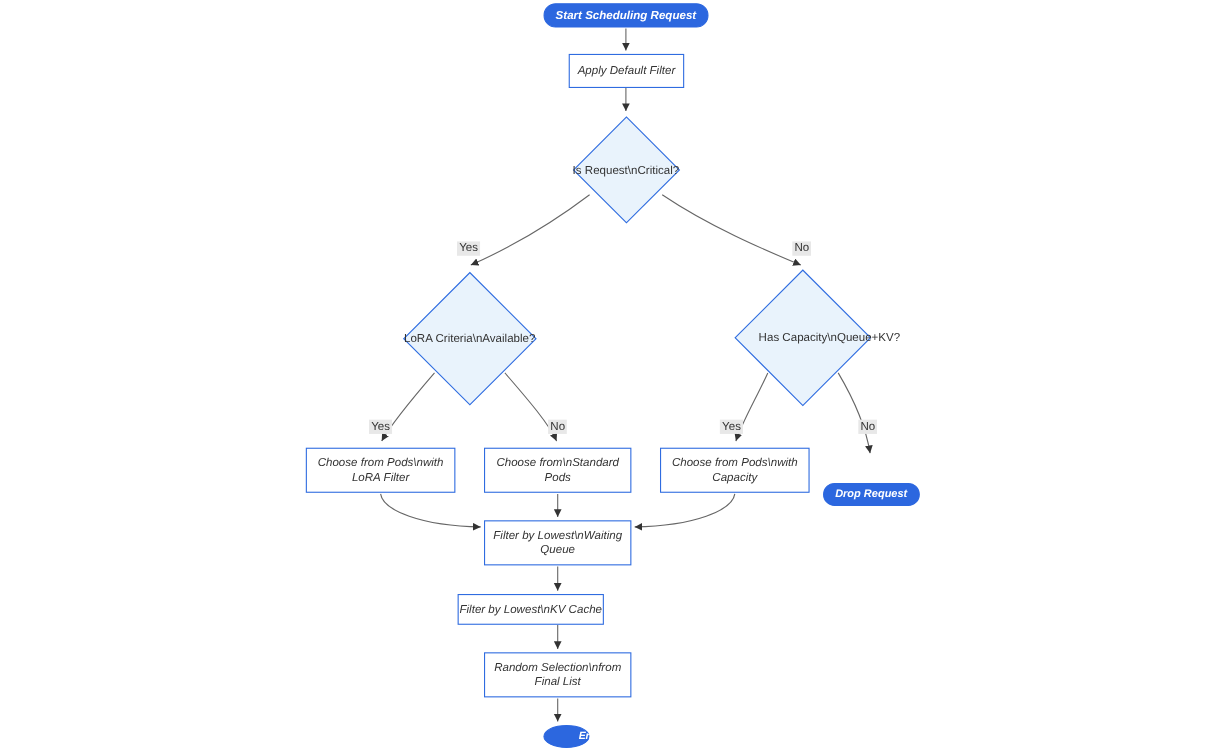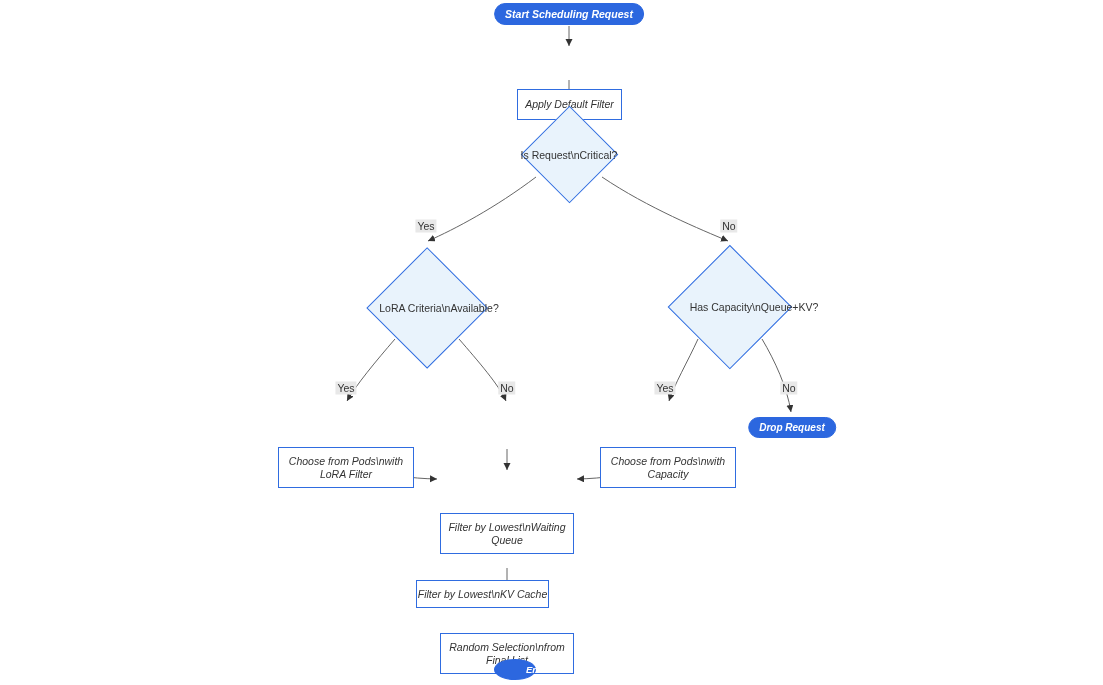--- a/index.html
+++ b/index.html
@@ -10,21 +10,21 @@
   html,body{margin:0;padding:0;}
   body{font-family:"Liberation Sans", sans-serif; background:#fff;}
   #canvas{position:relative; width:1103px; height:685px; background:var(--c-canvas); overflow:hidden;}
   #edges{position:absolute; left:0; top:0; width:1103px; height:685px;}
   #edges path.edge{fill:none; stroke:var(--c-edge); stroke-width:1px;}
   .arrowhead{fill:var(--c-arrow);}
 
   .node{position:absolute; box-sizing:border-box; display:flex; flex-direction:column;
         align-items:center; justify-content:center; text-align:center;
         color:var(--c-text); font-size:10.5px; line-height:13px;font-style:italic;}
-  .rect{background:var(--c-node_fill); border:1.4px solid var(--c-accent);margin-top:40px;}
+  .rect{background:var(--c-node_fill); border:1.4px solid var(--c-accent);}
   .pill{background:var(--c-pill_fill); border:1px solid var(--c-pill_fill);
         color:var(--c-pill_text); font-weight:bold; border-radius:12px;
         padding:0 10px; white-space:nowrap; transform:translateX(-50%);}
   .circle{background:var(--c-pill_fill); border:1px solid var(--c-pill_fill);
         color:var(--c-pill_text); font-weight:bold; border-radius:50%;
         font-size:9.5px;}
   .diamond{position:absolute; box-sizing:border-box; background:var(--c-decision_fill);
         border:1.6px solid var(--c-accent); transform:rotate(45deg);}
   .dlabel{position:absolute; transform:translate(-50%,-50%); white-space:nowrap;
         color:var(--c-text); font-size:10.5px; text-align:center;}
@@ -61,37 +61,41 @@
   <div class="node pill" style="left:569px; top:3px; height:22px;">Start Scheduling Request</div>
 
   <div class="node rect" style="left:517px; top:49px; width:105px; height:31px;">
     <div>Apply Default Filter</div>
   </div>
 
   <div class="diamond" style="left:534.5px; top:119.5px; width:69px; height:69px;"></div>
   <div class="dlabel" style="left:569px; top:155px;">Is Request\nCritical?</div>
 
   <div class="diamond" style="left:383.8px; top:264.8px; width:86.3px; height:86.3px;"></div>
-  <div class="dlabel" style="left:427px; top:308px;margin-left:12px;">LoRA Criteria\nAvailable?</div>
+  <div class="dlabel" style="left:427px; top:308px;">LoRA Criteria\nAvailable?</div>
 
   <div class="diamond" style="left:686.2px; top:263.2px; width:87.7px; height:87.7px;"></div>
   <div class="dlabel" style="left:730px; top:307px;padding-left:48px;">Has Capacity\nQueue+KV?</div>
 
   <div class="node rect" style="left:278px; top:407px; width:136px; height:41px;">
     <div>Choose from Pods\nwith</div>
     <div>LoRA Filter</div>
   </div>
 
+  <div class="node rect" style="left:440px; top:407px; width:134px; height:41px;">
+    <div>Choose from\nStandard</div>
+    <div>Pods</div>
+  </div>
 
   <div class="node rect" style="left:600px; top:407px; width:136px; height:41px;">
     <div>Choose from Pods\nwith</div>
     <div>Capacity</div>
   </div>
 
-  <div class="node pill" style="left:792px; top:417px; height:21px; font-size:10px;">Drop Request</div>
+  <div class="node pill" style="left:792px; top:439px; height:21px; font-size:10px;">Drop Request</div>
 
   <div class="node rect" style="left:440px; top:473px; width:134px; height:41px;">
     <div>Filter by Lowest\nWaiting</div>
     <div>Queue</div>
   </div>
 
   <div class="node rect" style="left:416px; top:540px; width:133px; height:28px; white-space:nowrap;">
     <div>Filter by Lowest\nKV Cache</div>
   </div>
 

